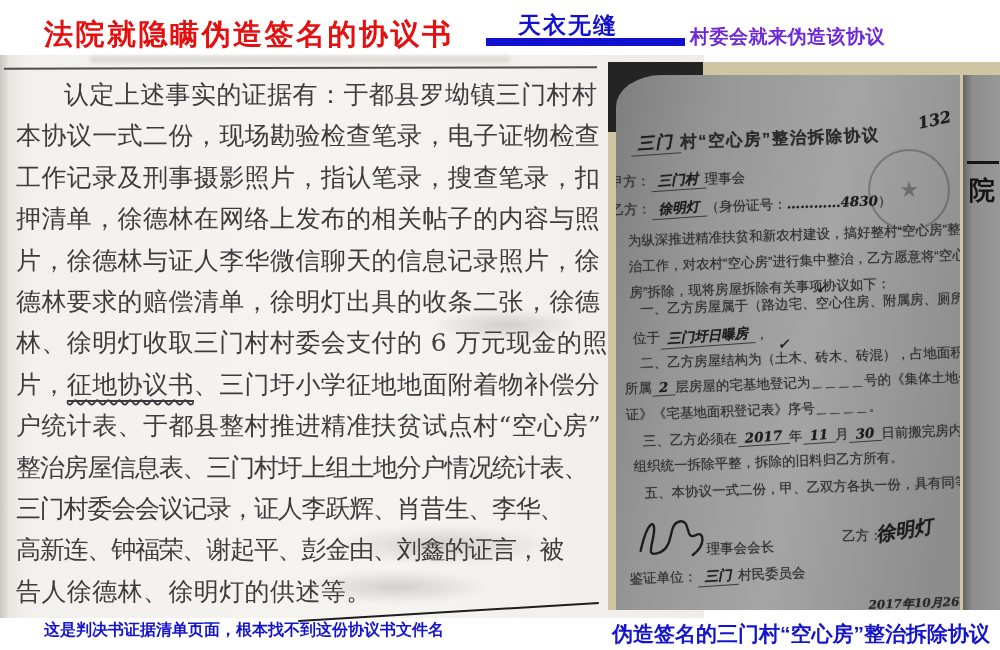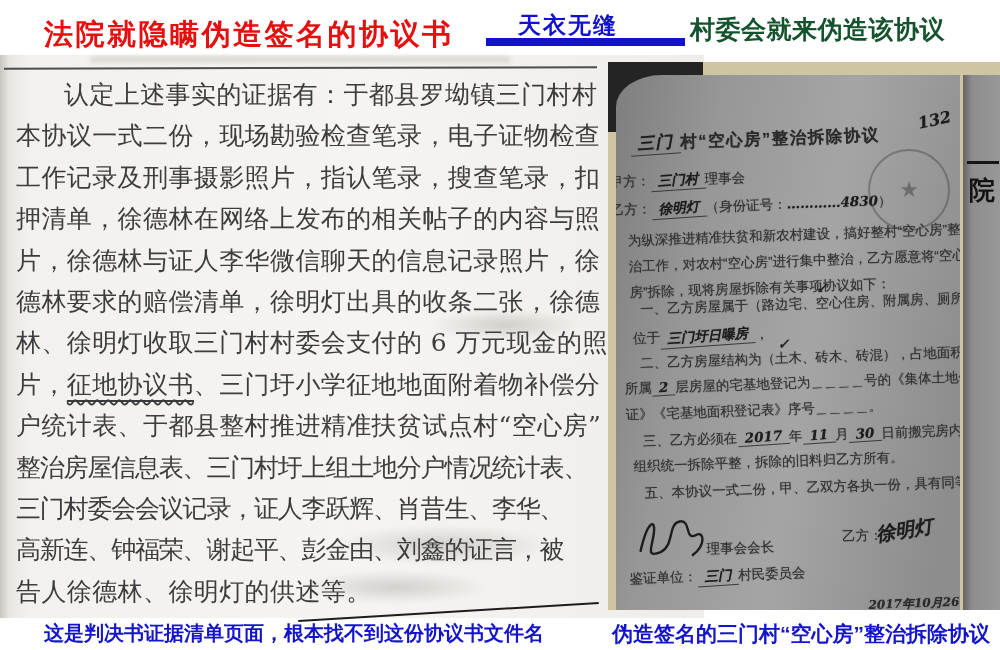--- a/index.html
+++ b/index.html
@@ -4,22 +4,22 @@
 <style>
   html,body{margin:0;padding:0;}
   body{
     width:1000px;height:650px;position:relative;overflow:hidden;
     background:#ffffff;font-family:"Liberation Sans",sans-serif;
   }
 
   
   .hdr-left{position:absolute;left:44px;top:15px;font-size:29px;font-weight:bold;
     color:#e60f0f;letter-spacing:2.5px;white-space:nowrap;}
-  .hdr-right{position:absolute;left:690px;top:13px;font-size:25px;font-weight:bold;
-    color:#14532d;letter-spacing:.5px;white-space:nowrap;}
+  .hdr-right{position:absolute;left:690px;top:24px;font-size:19px;font-weight:bold;
+    color:#6d28d9;letter-spacing:.5px;white-space:nowrap;}
   .hdr-center{position:absolute;left:518px;top:10px;font-size:23px;font-weight:bold;
     color:#1111cf;letter-spacing:2px;white-space:nowrap;font-family:Liberation Mono, monospace;}
   .hdr-bar{position:absolute;left:486px;top:38px;width:199px;height:8px;background:#1111cf;}
 
   
   #judgment{position:absolute;left:0;top:55px;width:704px;height:563px;
     background:linear-gradient(90deg,#c9c6c1 0px,#e9e6e2 9px,#f3f1ee 28px,#f6f4f1 55%,#efede9 100%);}
   .page-top-line{position:absolute;left:4px;top:12px;width:593px;height:2px;background:#4d4d4d;transform:rotate(-.15deg);}
   .page-top-ghost{position:absolute;left:90px;top:1px;width:420px;height:7px;background:#d8d5d0;filter:blur(2px);opacity:.8;}
   .j-text{position:absolute;left:16px;top:19px;width:572px;
@@ -77,21 +77,21 @@
   .pb-label{position:absolute;left:208px;top:10px;}
   .pb-name{position:absolute;left:242px;top:2px;font-size:19px;transform:rotate(-7deg);}
   .r-wit{top:437px;left:-16px;}
   .r-date{position:absolute;left:222px;top:472px;font-size:12px;color:#2a2a2a;}
   .check{position:absolute;font-size:14px;color:#222;text-shadow:none;}
   .c1check{left:180px;top:154px;}
   .c2check{left:140px;top:208px;}
 
   
   .caption{position:absolute;top:620px;font-weight:bold;color:#1414cc;white-space:nowrap;}
-  .caption-left{left:44px;font-size:20px;}
+  .caption-left{left:44px;font-size:16px;}
   .caption-right{left:612px;font-size:21px;}
 </style>
 </head>
 <body>
 
 <div class="hdr-left">法院就隐瞒伪造签名的协议书</div>
 <div class="hdr-center">天衣无缝</div>
 <div class="hdr-bar"></div>
 <div class="hdr-right">村委会就来伪造该协议</div>
 

